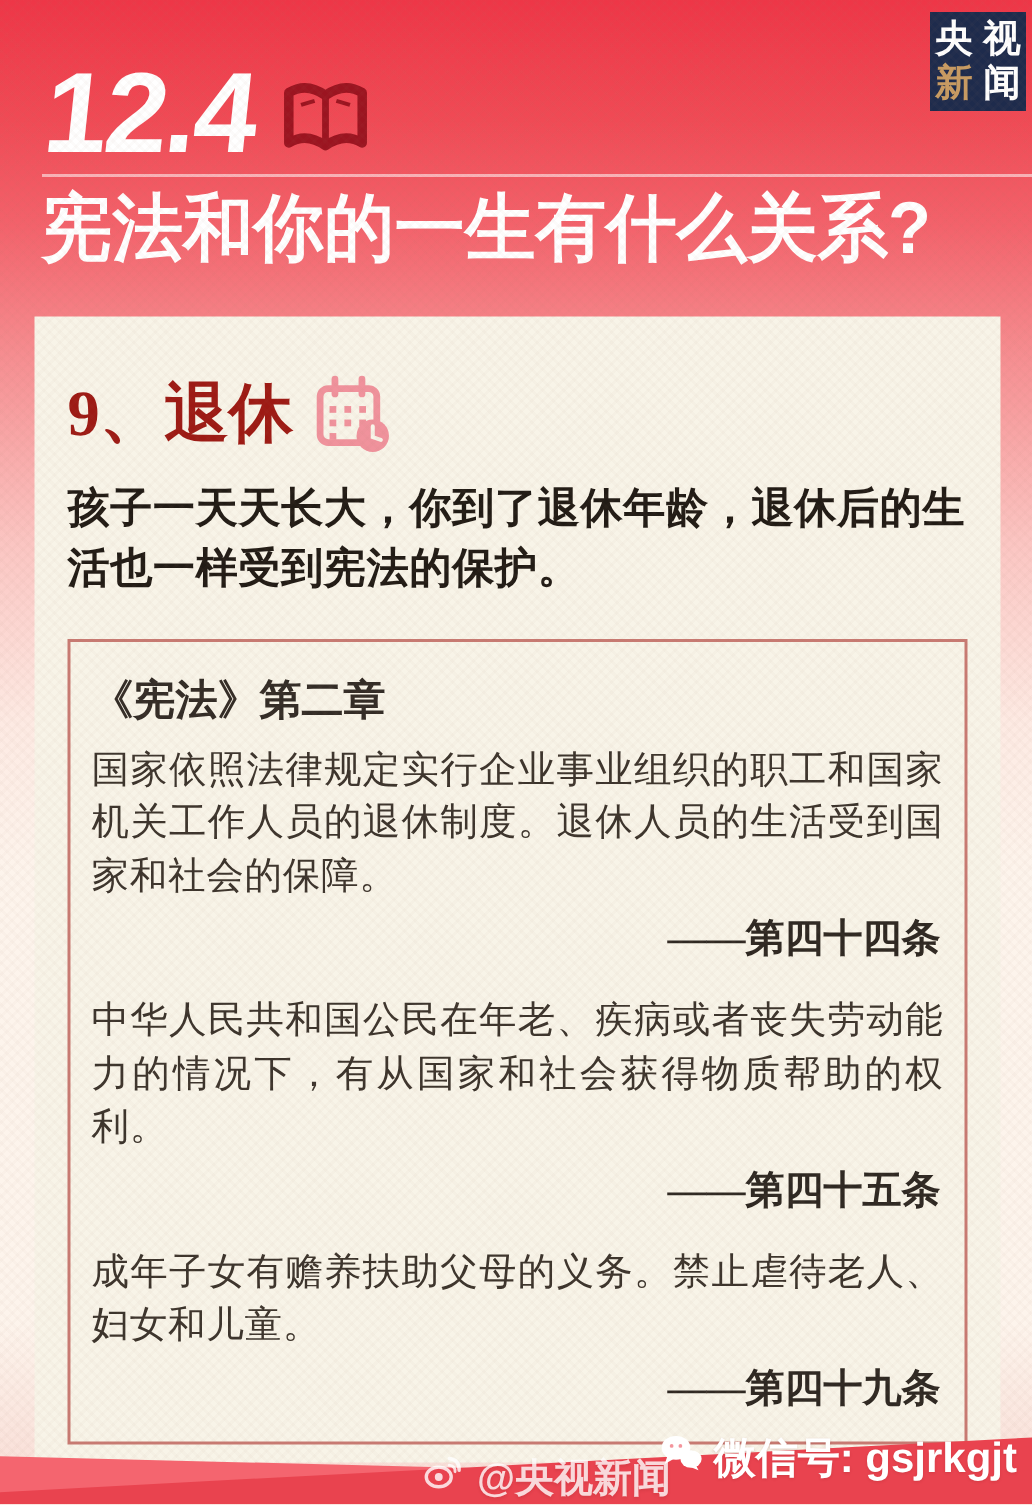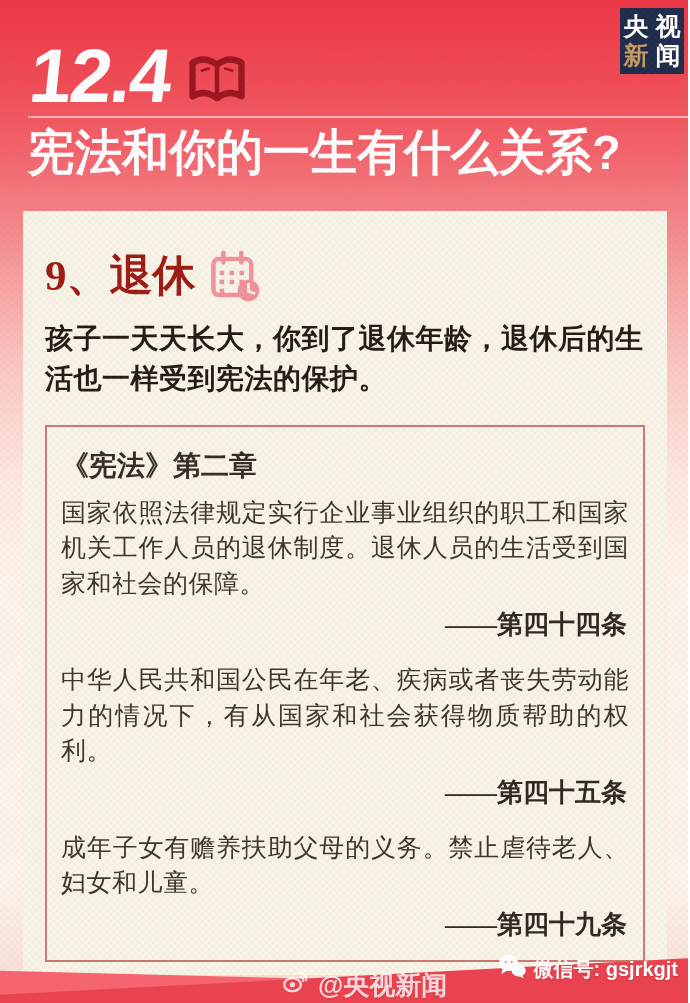--- a/index.html
+++ b/index.html
@@ -35,21 +35,21 @@
   .law-src{font-family:"Liberation Serif","DejaVu Serif",serif;font-weight:700;font-size:26px;color:#2e2822;
     text-align:right;margin:6px 2px 20px 0;}
   .law-src.last{margin-bottom:0;}
   
   .band{position:absolute;left:0;right:0;bottom:0;height:63px;z-index:5;}
   .band-a{position:absolute;inset:0;background:#f4656f;clip-path:polygon(0 49%,100% 76%,100% 100%,0 100%);}
   .band-b{position:absolute;inset:0;background:#e9434f;clip-path:polygon(0 87%,100% 29%,100% 100%,0 100%);}
   .weibo-mark{position:absolute;left:282px;top:968px;z-index:6;display:flex;align-items:center;gap:8px;
     color:rgba(255,255,255,0.8);font-size:26px;font-weight:700;text-shadow:0 1px 2px rgba(120,30,30,0.15);}
   .wechat-mark{position:absolute;right:10px;top:953px;z-index:6;display:flex;align-items:center;gap:7px;
-    color:#ffffff;font-size:20px;font-weight:700;text-shadow:0 1px 2px rgba(120,30,30,0.2);}
+    color:#ffffff;font-size:28px;font-weight:700;text-shadow:0 1px 2px rgba(120,30,30,0.2);}
 </style>
 </head>
 <body>
 
 <div class="poster">
 
   <div class="texture"></div>
 
   <div class="logo">
     <span>央</span>

